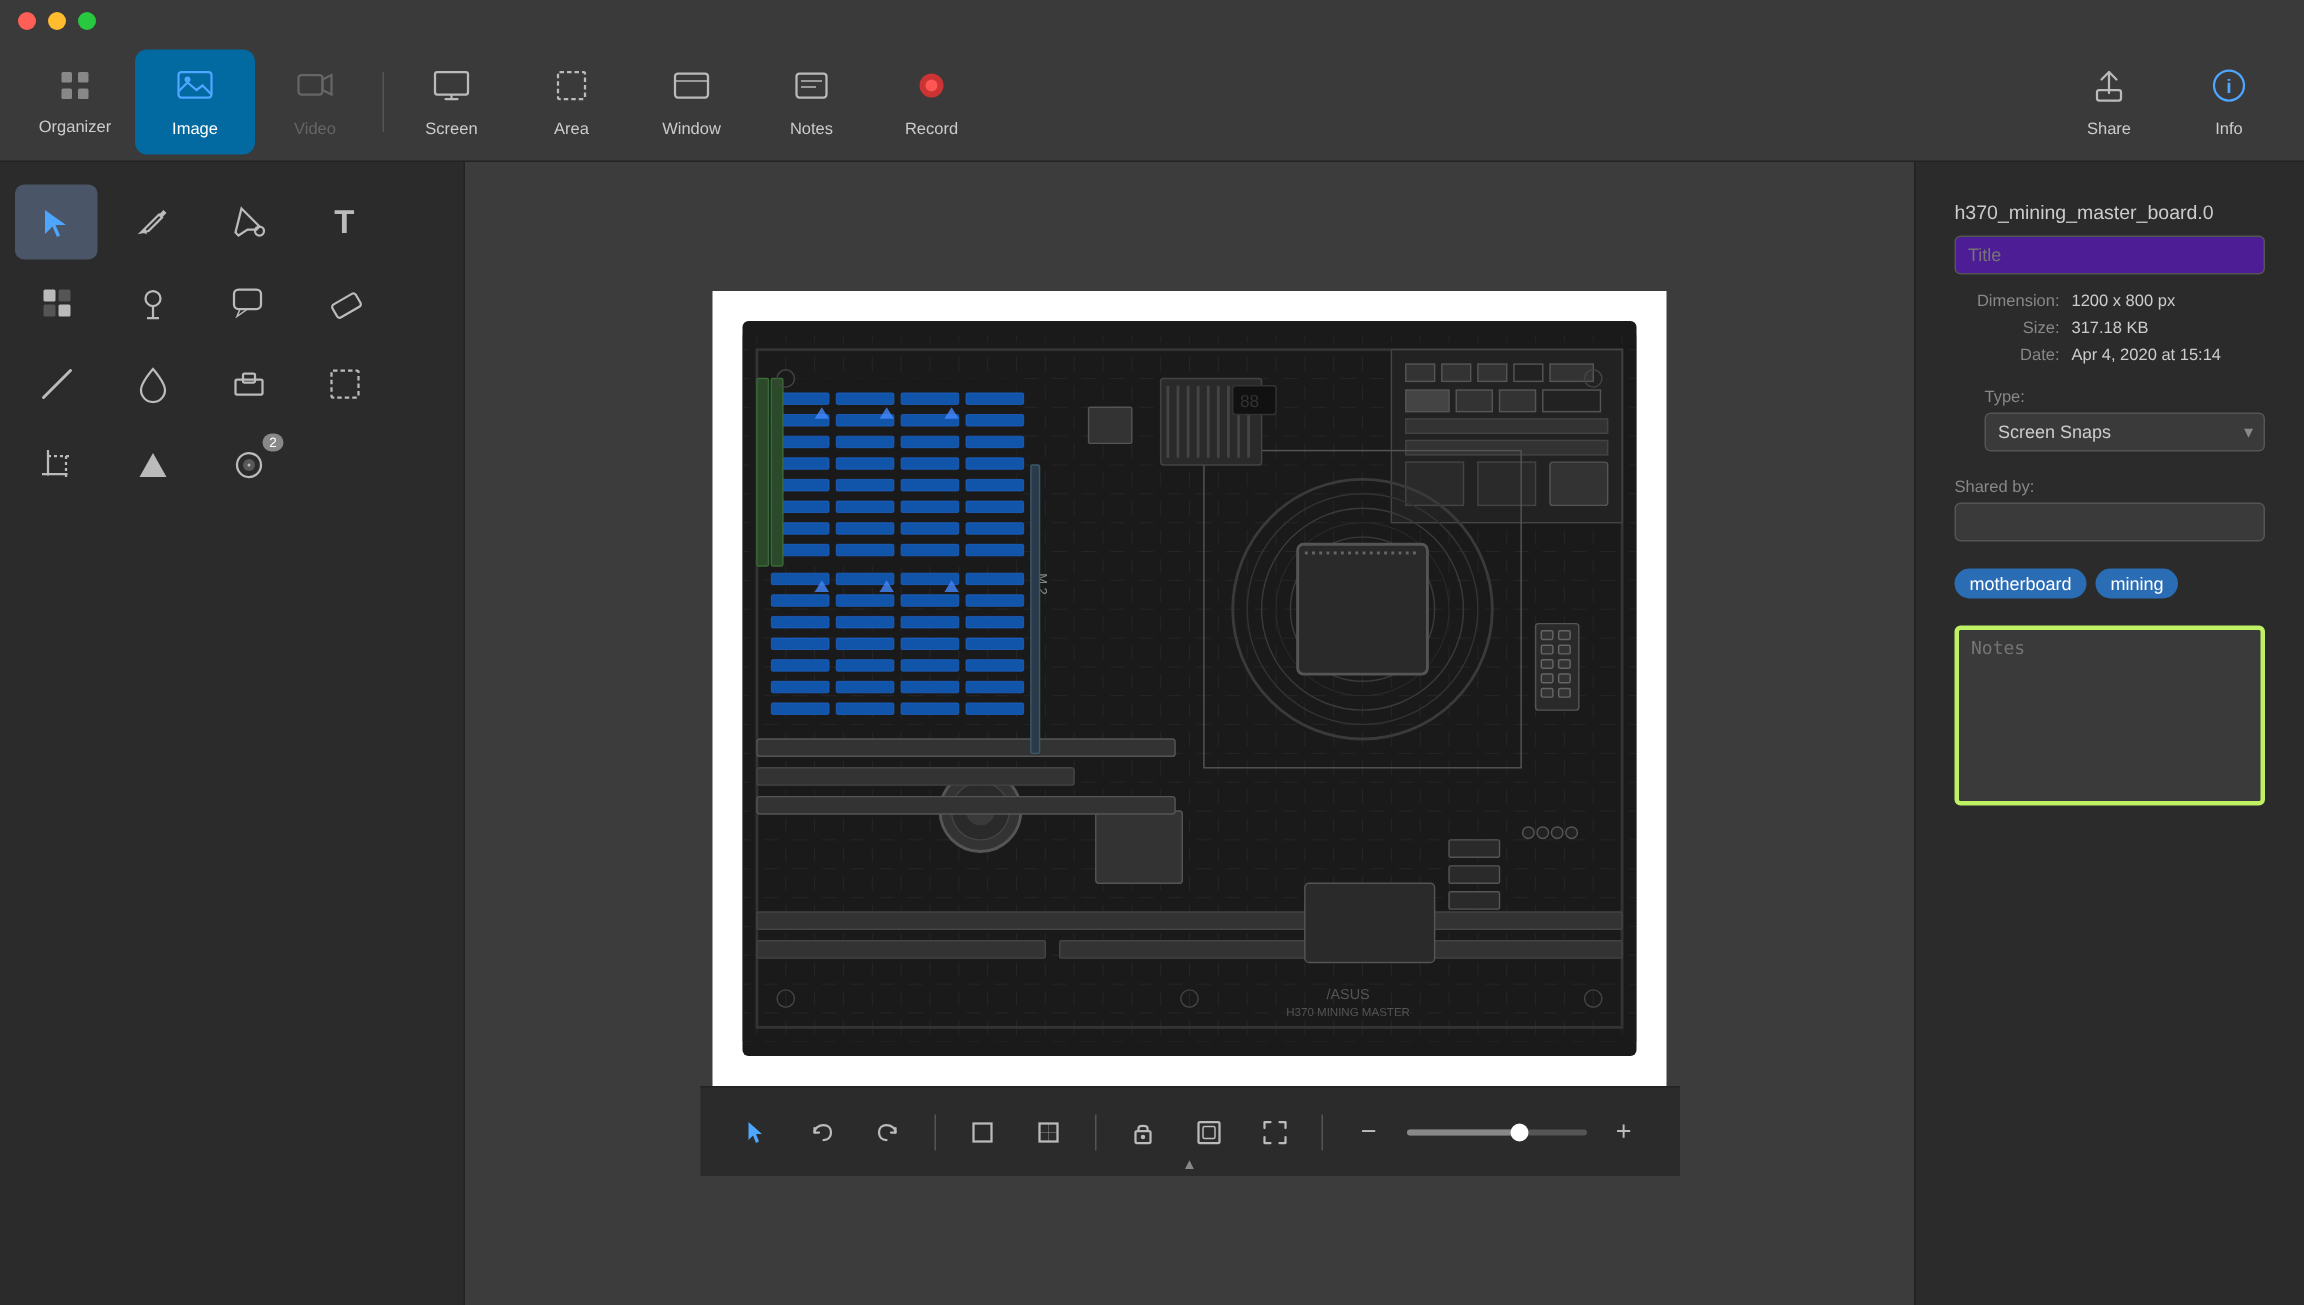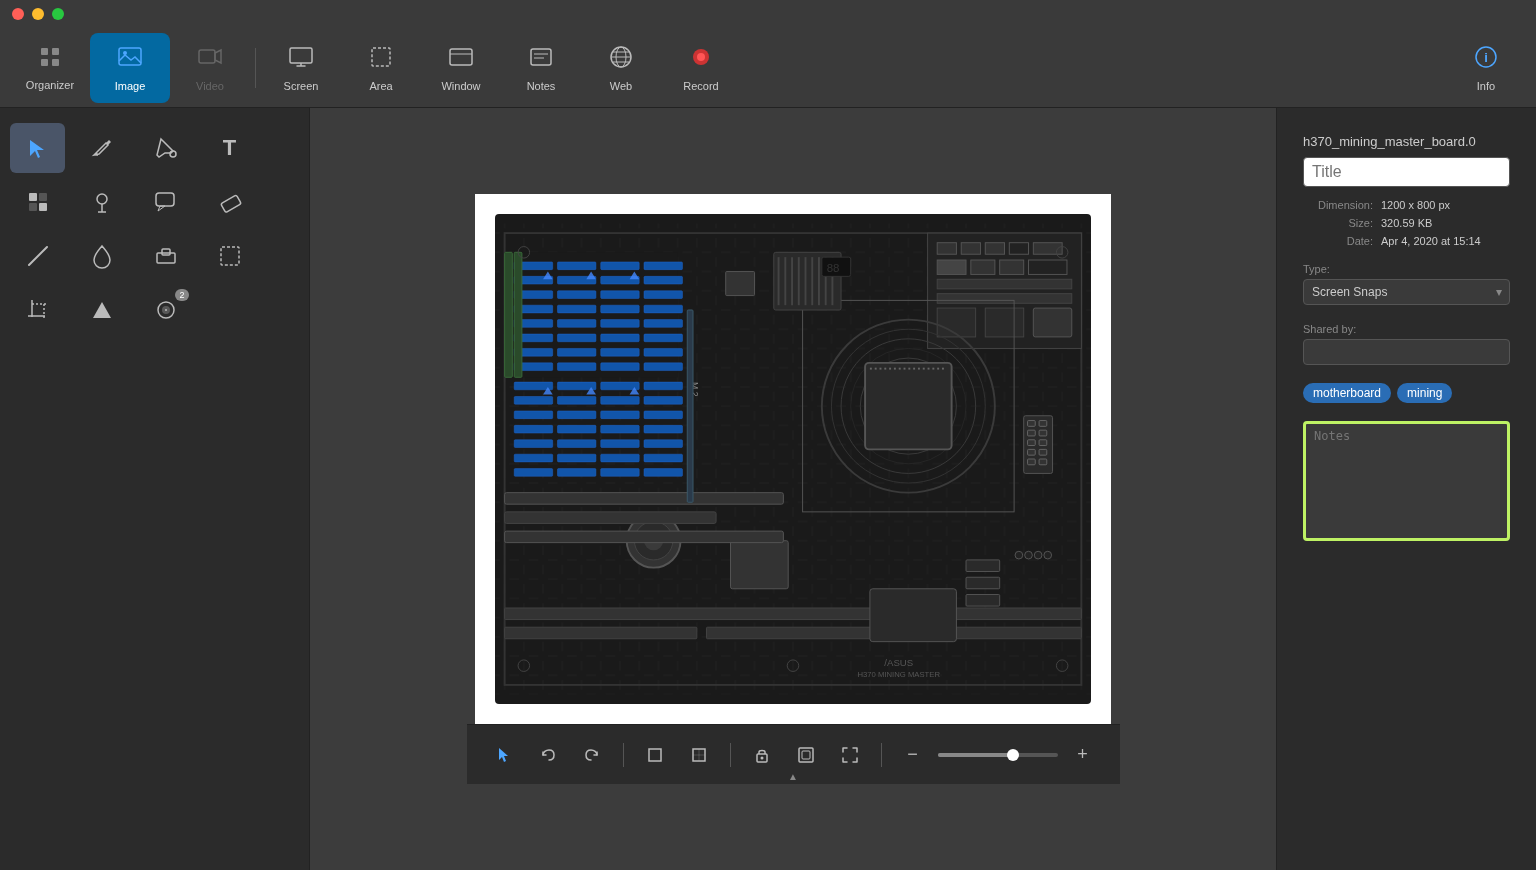--- a/index.html
+++ b/index.html
@@ -235,25 +235,25 @@
       overflow-y: auto;
     }
     .filename {
       font-size: 13px;
       color: #ccc;
       margin-bottom: 8px;
       word-break: break-all;
     }
     .title-input {
       width: 100%;
-      background: #ffffff;
+      background: #4c1d95;
       border: 1px solid #555;
       border-radius: 4px;
       color: #888;
-      font-size: 16px;
+      font-size: 12px;
       padding: 5px 8px;
       margin-bottom: 12px;
       outline: none;
     }
     .meta-row {
       display: flex;
       font-size: 11px;
       margin-bottom: 6px;
       align-items: baseline;
     }
@@ -263,20 +263,21 @@
       flex-shrink: 0;
       text-align: right;
       margin-right: 8px;
     }
     .meta-value {
       color: #ccc;
     }
     .type-section {
       margin-top: 10px;
       margin-bottom: 8px;
+      margin-left: 20px;
     }
     .type-label {
       font-size: 11px;
       color: #888;
       margin-bottom: 4px;
     }
     .type-select {
       width: 100%;
       background: #3a3a3a;
       border: 1px solid #555;
@@ -434,41 +435,39 @@
         <rect x="3" y="5" width="20" height="16" rx="2" stroke="#bbb" stroke-width="1.5"></rect>
         <line x1="6" y1="10" x2="20" y2="10" stroke="#bbb" stroke-width="1"></line>
         <line x1="6" y1="14" x2="16" y2="14" stroke="#bbb" stroke-width="1"></line>
       </svg>
     </div>
     <span>Notes</span>
   </div>
   <div class="toolbar-item">
     <div class="icon-wrap">
       <svg width="26" height="26" viewBox="0 0 26 26" fill="none">
-        <circle cx="13" cy="13" r="10" stroke="#bbb" stroke-width="1.5"></circle>
-        <ellipse cx="13" cy="13" rx="5" ry="10" stroke="#bbb" stroke-width="1"></ellipse>
-        <line x1="3" y1="13" x2="23" y2="13" stroke="#bbb" stroke-width="1"></line>
-        <line x1="5" y1="8" x2="21" y2="8" stroke="#bbb" stroke-width="1"></line>
-        <line x1="5" y1="18" x2="21" y2="18" stroke="#bbb" stroke-width="1"></line>
+        <circle cx="13" cy="13" r="8" fill="#cc3333"></circle>
+        <circle cx="13" cy="13" r="4" fill="#ff5555"></circle>
       </svg>
     </div>
-    <span>Web</span>
-  </div>
+    <span>Record</span>
+  </div>
+
+  <div class="toolbar-spacer"></div>
+
   <div class="toolbar-item">
     <div class="icon-wrap">
       <svg width="26" height="26" viewBox="0 0 26 26" fill="none">
-        <circle cx="13" cy="13" r="8" fill="#cc3333"></circle>
-        <circle cx="13" cy="13" r="4" fill="#ff5555"></circle>
+        <path d="M13 4 L13 18" stroke="#bbb" stroke-width="1.5" stroke-linecap="round"></path>
+        <path d="M8 9 L13 4 L18 9" stroke="#bbb" stroke-width="1.5" stroke-linecap="round" stroke-linejoin="round" fill="none"></path>
+        <rect x="5" y="16" width="16" height="7" rx="1.5" stroke="#bbb" stroke-width="1.5"></rect>
       </svg>
     </div>
-    <span>Record</span>
-  </div>
-
-  <div class="toolbar-spacer"></div>
-
+    <span>Share</span>
+  </div>
   <div class="toolbar-item">
     <div class="icon-wrap">
       <svg width="26" height="26" viewBox="0 0 26 26" fill="none">
         <circle cx="13" cy="13" r="10" stroke="#4da6ff" stroke-width="1.5"></circle>
         <text x="13" y="18" text-anchor="middle" fill="#4da6ff" font-size="13" font-weight="bold">i</text>
       </svg>
     </div>
     <span>Info</span>
   </div>
 </div>
@@ -885,21 +884,21 @@
   <div class="right-panel">
     <div class="filename">h370_mining_master_board.0</div>
     <input class="title-input" type="text" placeholder="Title" style="">
 
     <div class="meta-row">
       <span class="meta-label">Dimension:</span>
       <span class="meta-value">1200 x 800 px</span>
     </div>
     <div class="meta-row">
       <span class="meta-label">Size:</span>
-      <span class="meta-value">320.59 KB</span>
+      <span class="meta-value">317.18 KB</span>
     </div>
     <div class="meta-row">
       <span class="meta-label">Date:</span>
       <span class="meta-value">Apr 4, 2020 at 15:14</span>
     </div>
 
     <div class="type-section">
       <div class="type-label">Type:</div>
       <div class="select-wrapper">
         <select class="type-select">

